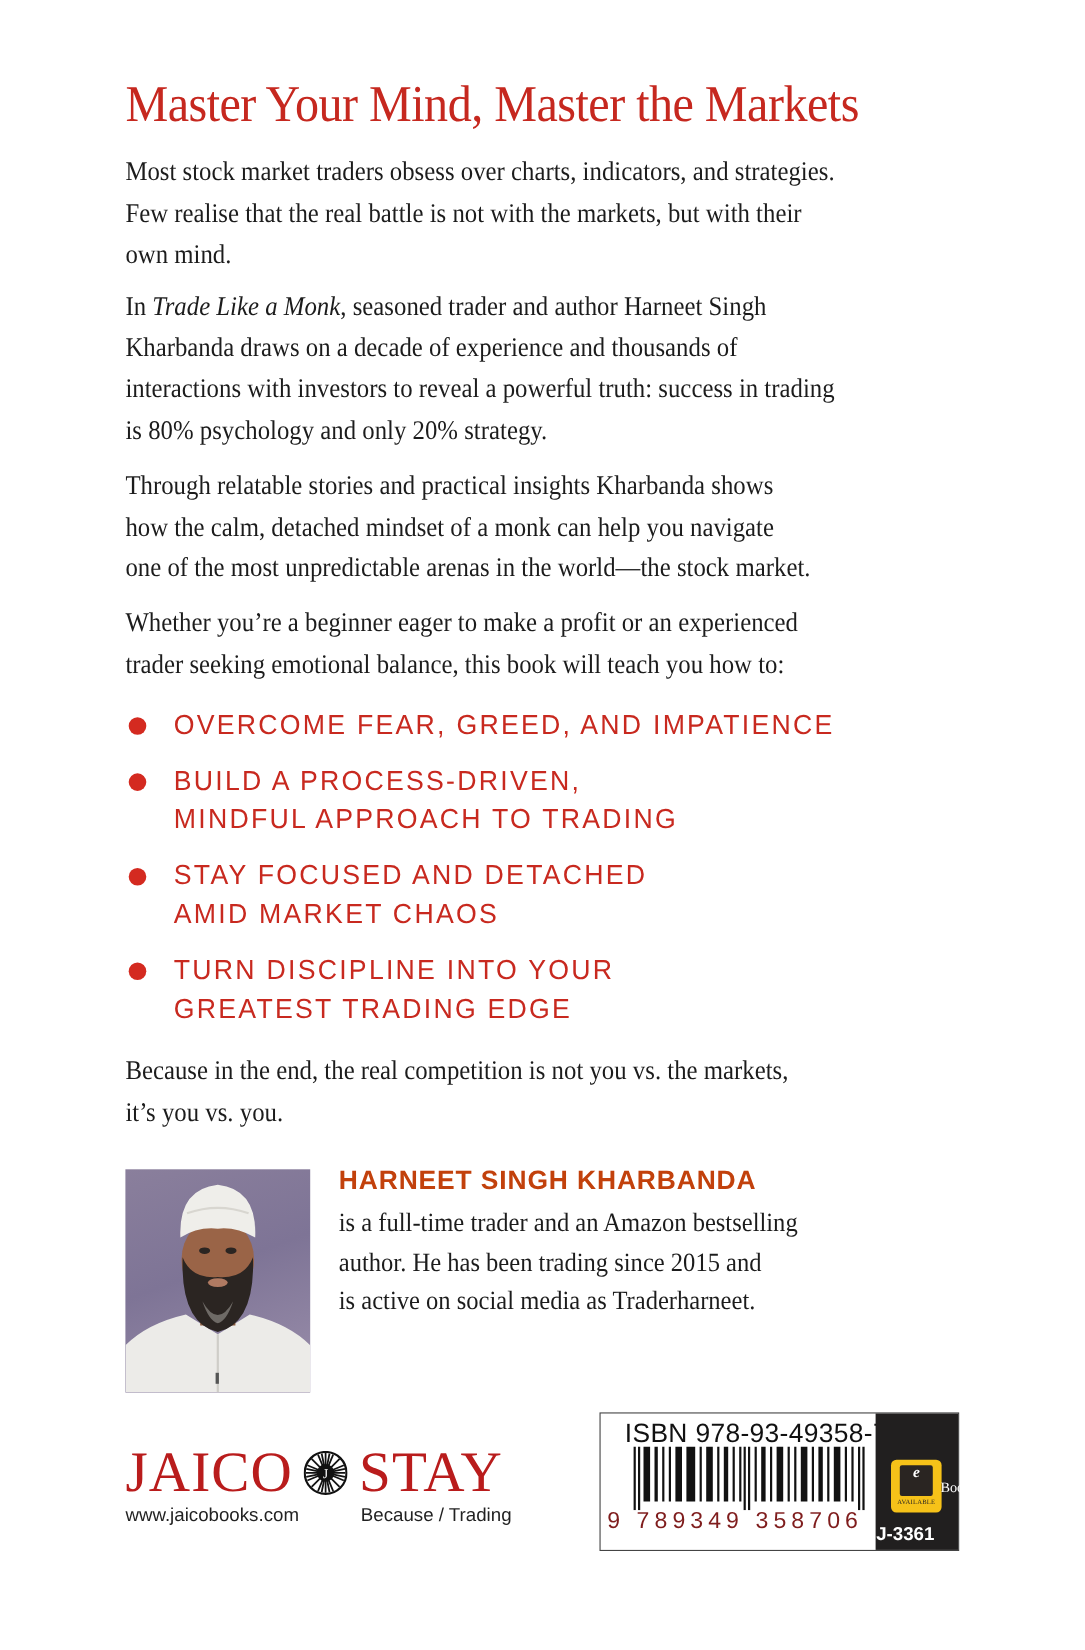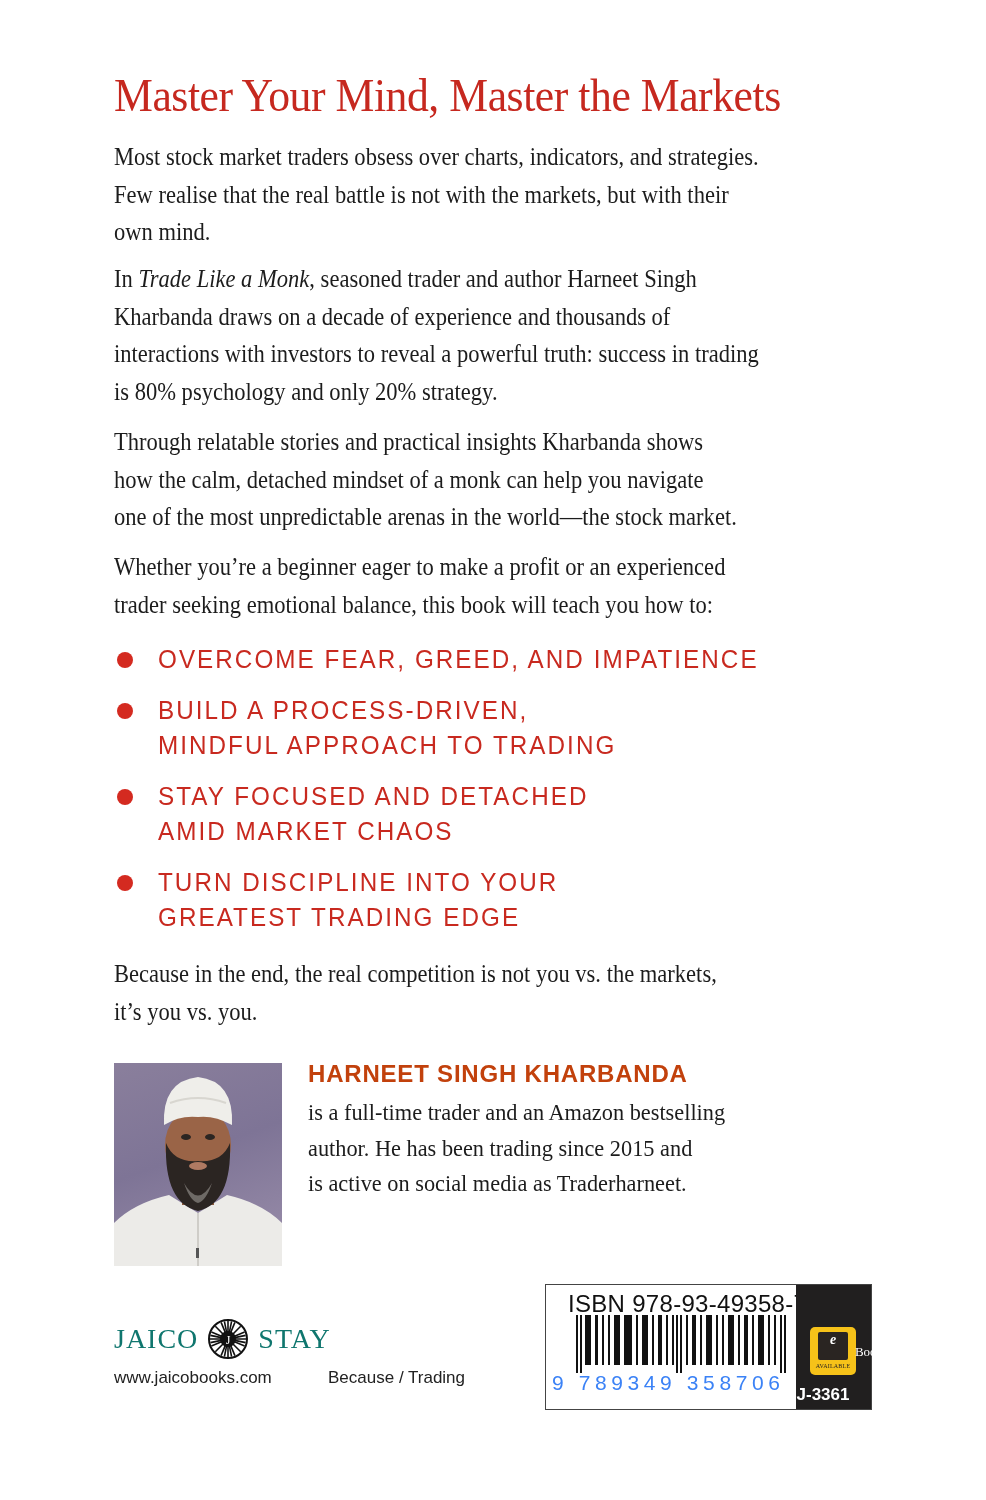--- a/index.html
+++ b/index.html
@@ -48,40 +48,40 @@
   .author-bio {
     position: absolute; left: 308px; top: 1095px; margin: 0;
     font-size: 24px; line-height: 35.5px; color: #1c1c1c; white-space: nowrap;
     transform: scaleX(0.93); transform-origin: left top;
   }
   .author-bio .line { display: block; }
 
   .publisher { position: absolute; left: 114px; top: 1318px; }
   .pub-name { display: flex; align-items: center; height: 42px; }
   .pub-word {
-    font-family: "Liberation Serif", serif; font-size: 28px; letter-spacing: 1px; color: #0f766e; line-height: 42px;
+    font-family: "Liberation Serif", serif; font-size: 52px; letter-spacing: 1px; color: #b91c1c; line-height: 42px;
   }
   .pub-logo { width: 40px; height: 40px; margin: 0 10px 0 10px; }
   .pub-meta {
     display: flex; margin-top: 8px; font-family: Liberation Sans, sans-serif; font-size: 17px; color: #222;
   }
   .pub-url { width: 214px; }
 
   .barcode-box {
     position: absolute; left: 545px; top: 1284px; width: 327px; height: 126px;
     border: 1px solid #444; background: #fff; box-sizing: border-box;
   }
   .isbn-label {
     position: absolute; left: 22px; top: 5px; font-family: "Liberation Sans", sans-serif;
     font-size: 24px; color: #111; white-space: nowrap; letter-spacing: 0.3px;
   }
   .bars { position: absolute; left: 22px; top: 30px; width: 225px; height: 58px; }
   .barcode-digits {
     position: absolute; left: 6px; top: 86px; font-family: "Liberation Sans", sans-serif;
-    font-size: 21px; color: #3b82f6; white-space: nowrap; letter-spacing: 4.6px;
+    font-size: 21px; color: #7f1d1d; white-space: nowrap; letter-spacing: 4.6px;
   }
   .ebook-panel {
     position: absolute; right: 0; top: 0; width: 75px; height: 124px; background: #211f1f;
   }
   .ebook-badge {
     position: absolute; left: 14px; top: 42px; width: 46px; height: 48px; background: #f6c219;
     border-radius: 5px;
   }
   .ebook-badge .book {
     position: absolute; left: 8px; top: 5px; width: 30px; height: 28px; background: #2a2522; border-radius: 2px;

